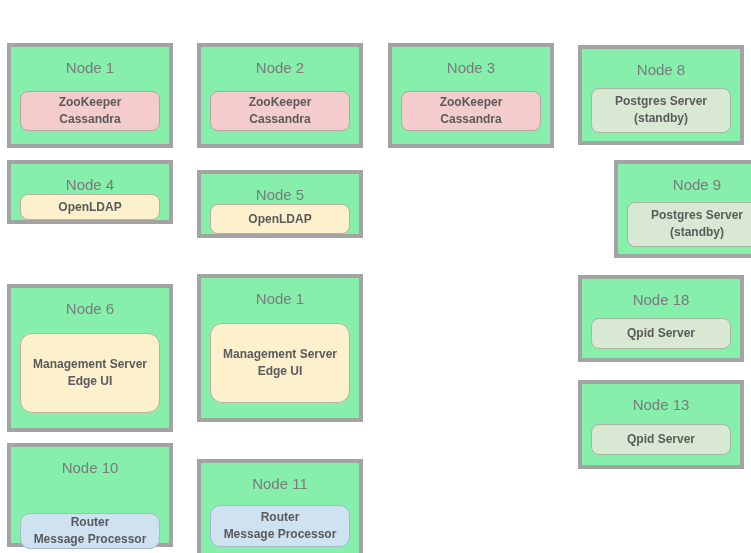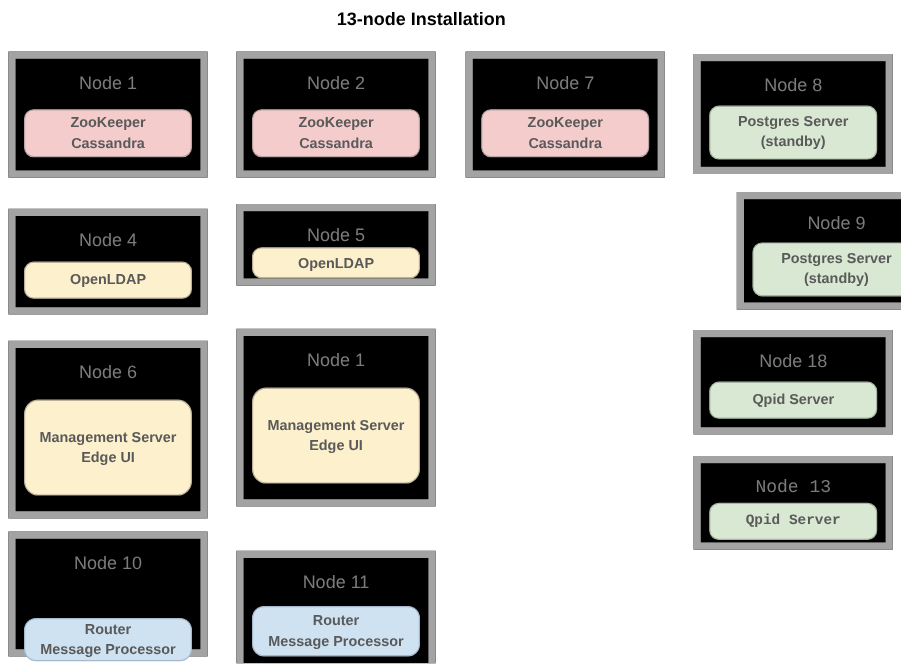--- a/index.html
+++ b/index.html
@@ -21,22 +21,22 @@
     top: 8px;
     width: 702px;
     text-align: center;
     font-size: 15px;
     font-weight: bold;
     color: #000000;
   }
   .node {
     position: absolute;
     width: 166px;
-    background: #000000;
-    border: 6px solid #a3a3a3;
+    background: #86efac;
+    border: 4px solid #a3a3a3;
     box-sizing: border-box;
     display: flex;
     flex-direction: column;
     align-items: center;
   }
   .node-title {
     margin-top: 12px;
     font-size: 15px;
     line-height: 18px;
     color: #7b7b7b;
@@ -63,56 +63,55 @@
   .svc-zk     { height: 40px; }
   .svc-ldap   { height: 31px; }
   .svc-mgmt   { height: 80px; border-radius: 12px; gap: 0; }
   .svc-router { height: 42px; border-radius: 10px; }
   .svc-pg     { height: 45px; }
   .svc-qpid   { height: 31px; }
   
   .n1  { left: 7px;   top: 43px;  height: 105px; }
   .n2  { left: 197px; top: 43px;  height: 105px; }
   .n3  { left: 388px; top: 43px;  height: 105px; }
-  .n4  { left: 7px;   top: 174px; height: 88px; }
+  .n4  { left: 7px;   top: 160px; height: 64px; }
   .n5  { left: 197px; top: 170px; height: 68px; }
   .n6  { left: 7px;   top: 284px; height: 148px; }
   .n7  { left: 197px; top: 274px; height: 148px; }
   .n8  { left: 578px; top: 45px;  height: 100px; }
   .n9  { left: 578px; top: 160px; height: 98px; margin-left: 36px; }
   .n10 { left: 7px;   top: 443px; height: 104px; gap: 36px; }
   .n11 { left: 197px; top: 459px; height: 104px; }
   .n12 { left: 578px; top: 275px; height: 87px; }
-  .n13 { left: 578px; top: 380px; height: 78px; font-family: Liberation Mono, monospace; }
+  .n13 { left: 578px; top: 380px; height: 89px; }
 </style>
 </head>
 <body>
 
 <div class="canvas">
 
-  <div class="diagram-title">13-node Installation</div>
 
   <div class="node n1">
     <div class="node-title">Node 1</div>
     <div class="svc svc-zk" style="background: rgb(244, 204, 204); border-color: rgb(185, 163, 163);">
       <div>ZooKeeper</div>
       <div>Cassandra</div>
     </div>
   </div>
 
   <div class="node n2">
     <div class="node-title">Node 2</div>
     <div class="svc svc-zk" style="background: rgb(244, 204, 204); border-color: rgb(185, 163, 163);">
       <div>ZooKeeper</div>
       <div>Cassandra</div>
     </div>
   </div>
 
   <div class="node n3">
-    <div class="node-title">Node 7</div>
+    <div class="node-title">Node 3</div>
     <div class="svc svc-zk" style="background: rgb(244, 204, 204); border-color: rgb(185, 163, 163);">
       <div>ZooKeeper</div>
       <div>Cassandra</div>
     </div>
   </div>
 
   <div class="node n4">
     <div class="node-title">Node 4</div>
     <div class="svc svc-ldap" style="background: rgb(253, 240, 205); border-color: rgb(186, 176, 155);">
       <div>OpenLDAP</div>

